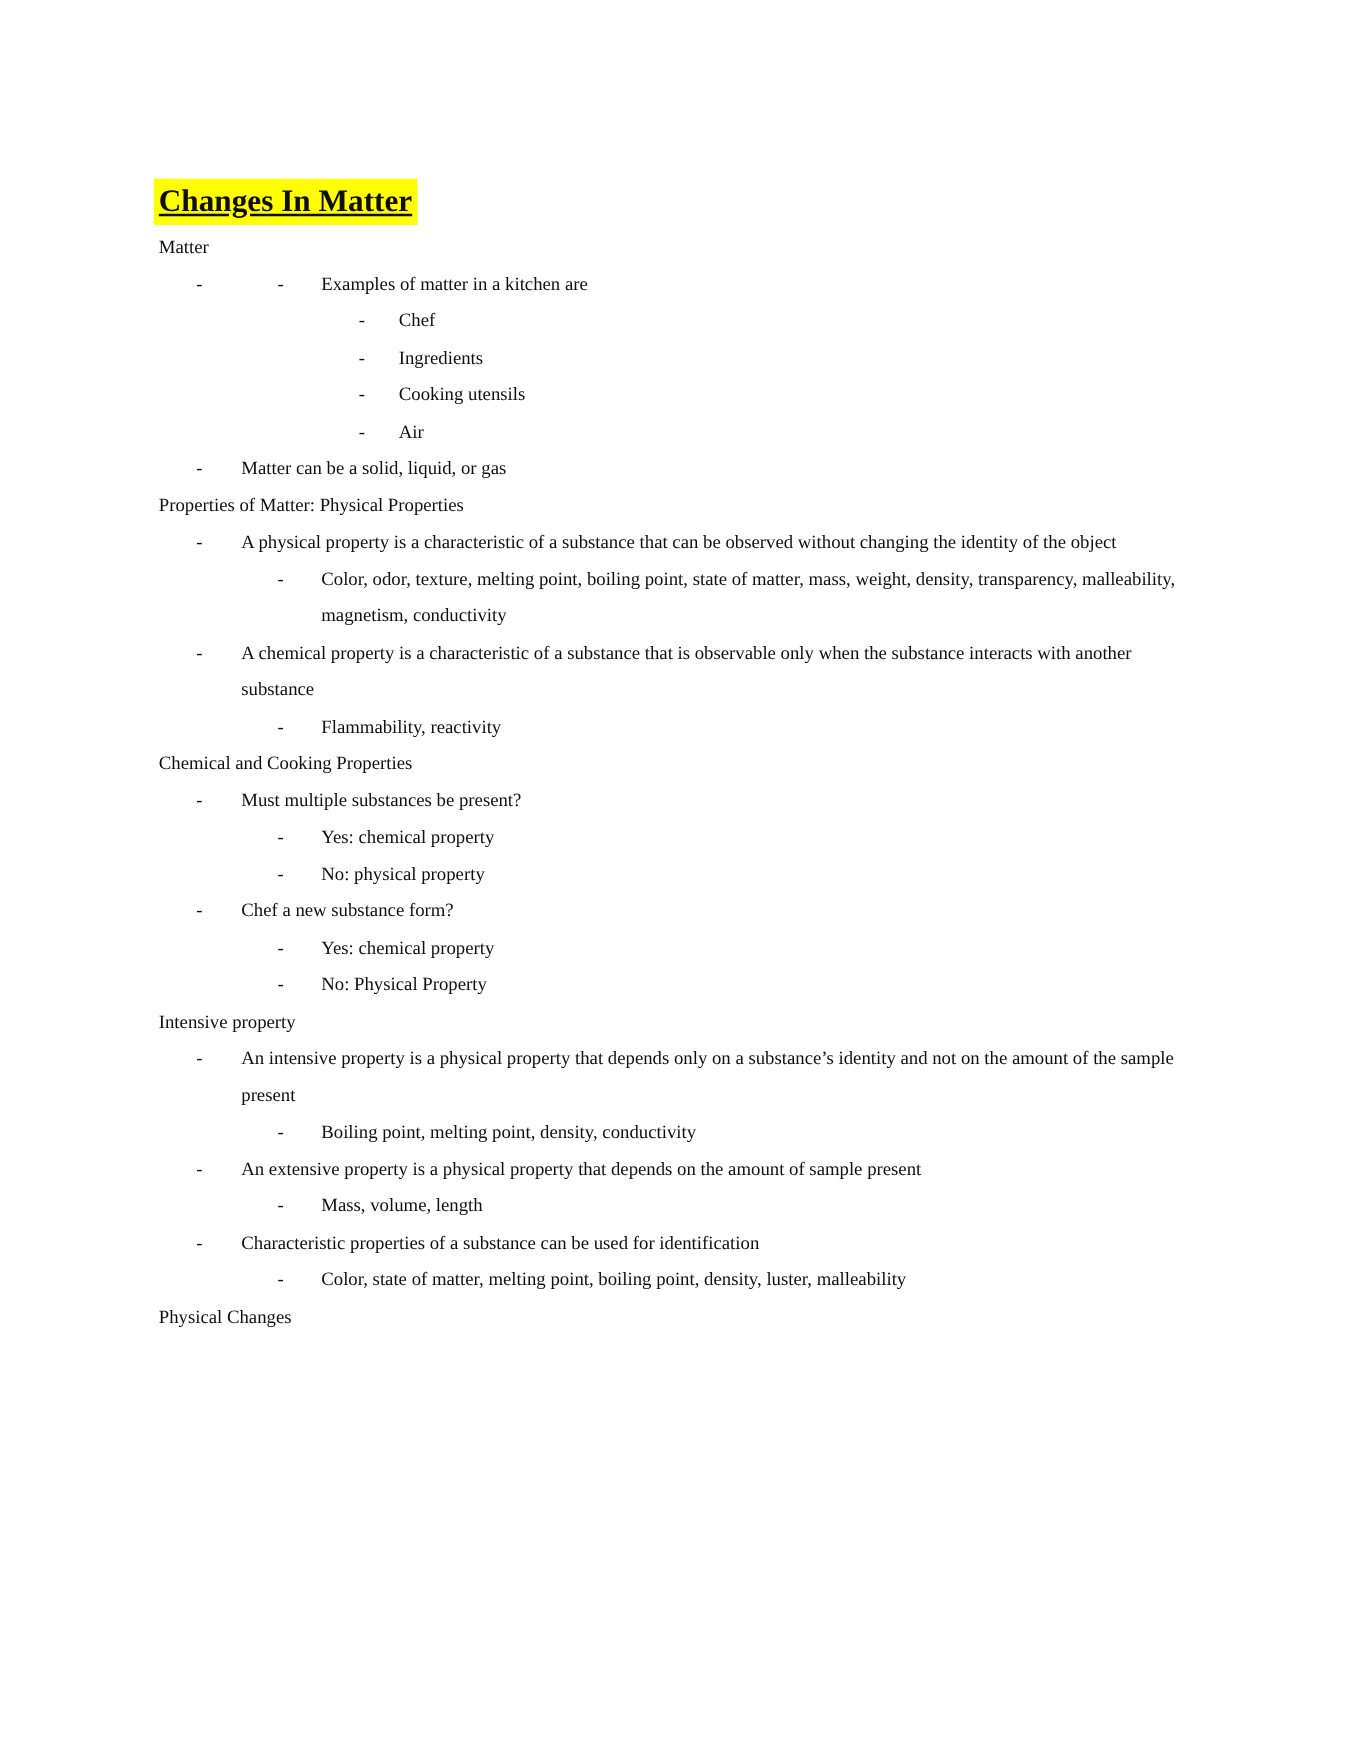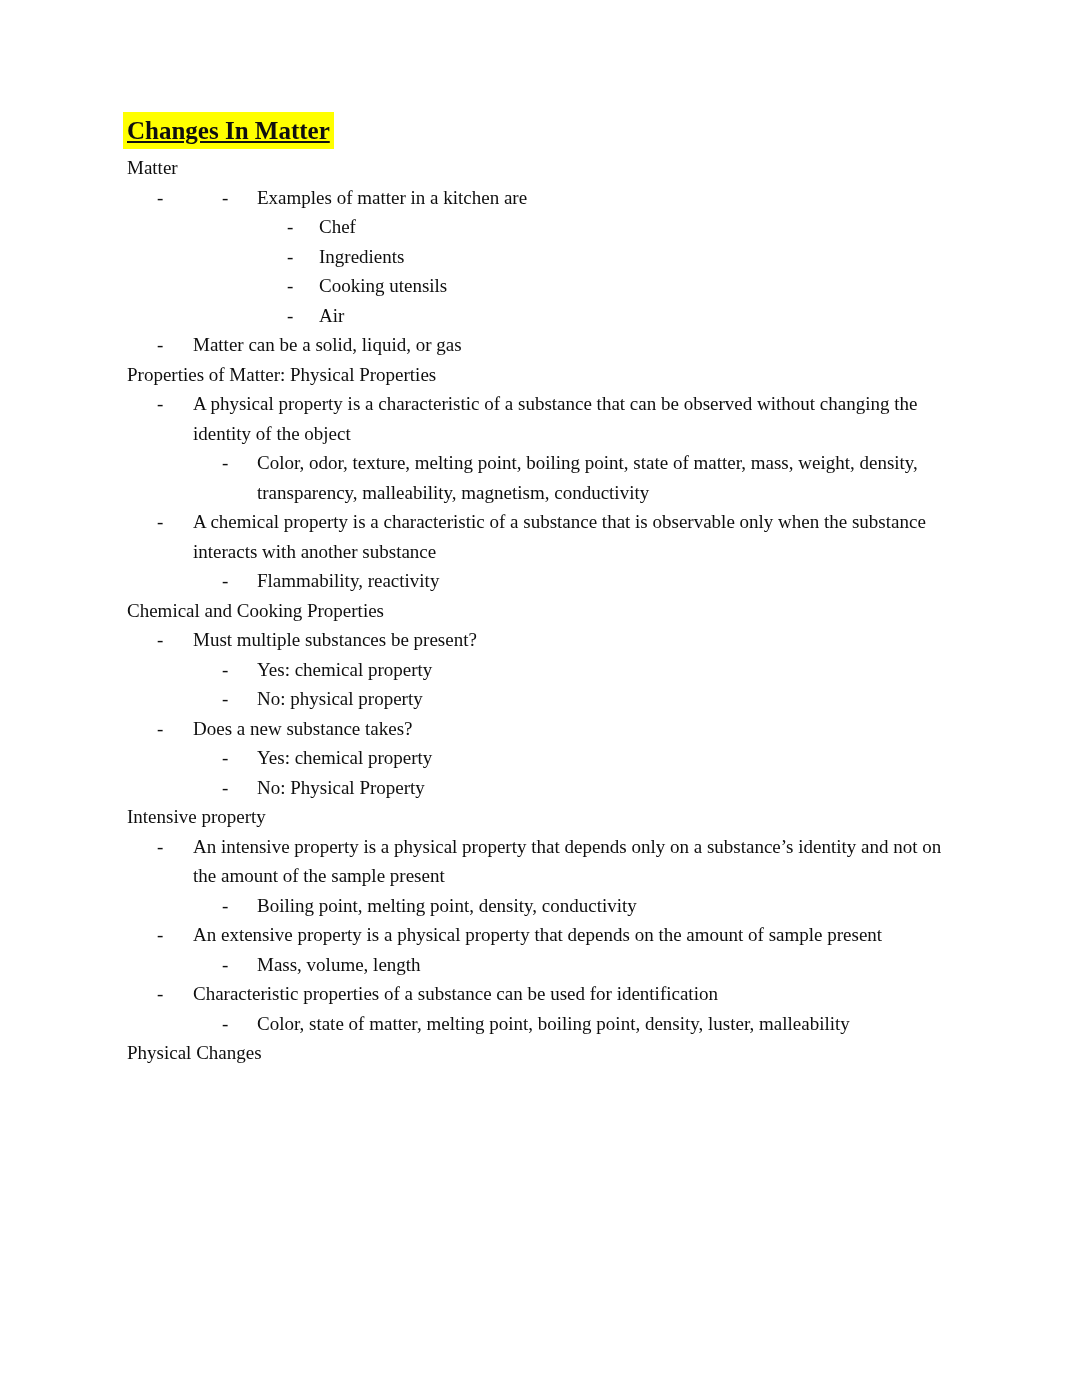--- a/index.html
+++ b/index.html
@@ -12,35 +12,35 @@
     width: 1080px;
     height: 1397px;
     background: #ffffff;
     font-family: "Liberation Serif", "DejaVu Serif", serif;
     color: #0f0f0f;
     overflow: hidden;
   }
   .content {
     position: absolute;
     left: 127px;
-    top: 112px;
+    top: 143px;
     width: 826px;
   }
   .doc-title {
     display: inline-block;
     font-size: 25px;
     font-weight: bold;
     text-decoration: underline;
     line-height: 37px;
     padding: 0 4px;
     margin-left: -4px;
     margin-bottom: 4px;
   }
   .outline {
-    font-size: 19px;
+    font-size: 15px;
     line-height: 29.5px;
   }
   .li {
     position: relative;
   }
   .li .marker {
     position: absolute;
     top: 0;
   }
   .li.level-0 { padding-left: 0; }
@@ -68,21 +68,21 @@
         <div class="li level-1"><span class="marker">-</span><span>Matter can be a solid, liquid, or gas</span></div>
         <div class="li level-0"><span>Properties of Matter: Physical Properties</span></div>
         <div class="li level-1"><span class="marker">-</span><span>A physical property is a characteristic of a substance that can be observed without changing the identity of the object</span></div>
         <div class="li level-2"><span class="marker">-</span><span>Color, odor, texture, melting point, boiling point, state of matter, mass, weight, density, transparency, malleability, magnetism, conductivity</span></div>
         <div class="li level-1"><span class="marker">-</span><span>A chemical property is a characteristic of a substance that is observable only when the substance interacts with another substance</span></div>
         <div class="li level-2"><span class="marker">-</span><span>Flammability, reactivity</span></div>
         <div class="li level-0"><span>Chemical and Cooking Properties</span></div>
         <div class="li level-1"><span class="marker">-</span><span>Must multiple substances be present?</span></div>
         <div class="li level-2"><span class="marker">-</span><span>Yes: chemical property</span></div>
         <div class="li level-2"><span class="marker">-</span><span>No: physical property</span></div>
-        <div class="li level-1"><span class="marker">-</span><span>Does a new substance takes?</span></div>
+        <div class="li level-1"><span class="marker">-</span><span>Chef a new substance form?</span></div>
         <div class="li level-2"><span class="marker">-</span><span>Yes: chemical property</span></div>
         <div class="li level-2"><span class="marker">-</span><span>No: Physical Property</span></div>
         <div class="li level-0"><span>Intensive property</span></div>
         <div class="li level-1"><span class="marker">-</span><span>An intensive property is a physical property that depends only on a substance’s identity and not on the amount of the sample present</span></div>
         <div class="li level-2"><span class="marker">-</span><span>Boiling point, melting point, density, conductivity</span></div>
         <div class="li level-1"><span class="marker">-</span><span>An extensive property is a physical property that depends on the amount of sample present</span></div>
         <div class="li level-2"><span class="marker">-</span><span>Mass, volume, length</span></div>
         <div class="li level-1"><span class="marker">-</span><span>Characteristic properties of a substance can be used for identification</span></div>
         <div class="li level-2"><span class="marker">-</span><span>Color, state of matter, melting point, boiling point, density, luster, malleability</span></div>
         <div class="li level-0"><span>Physical Changes</span></div>

